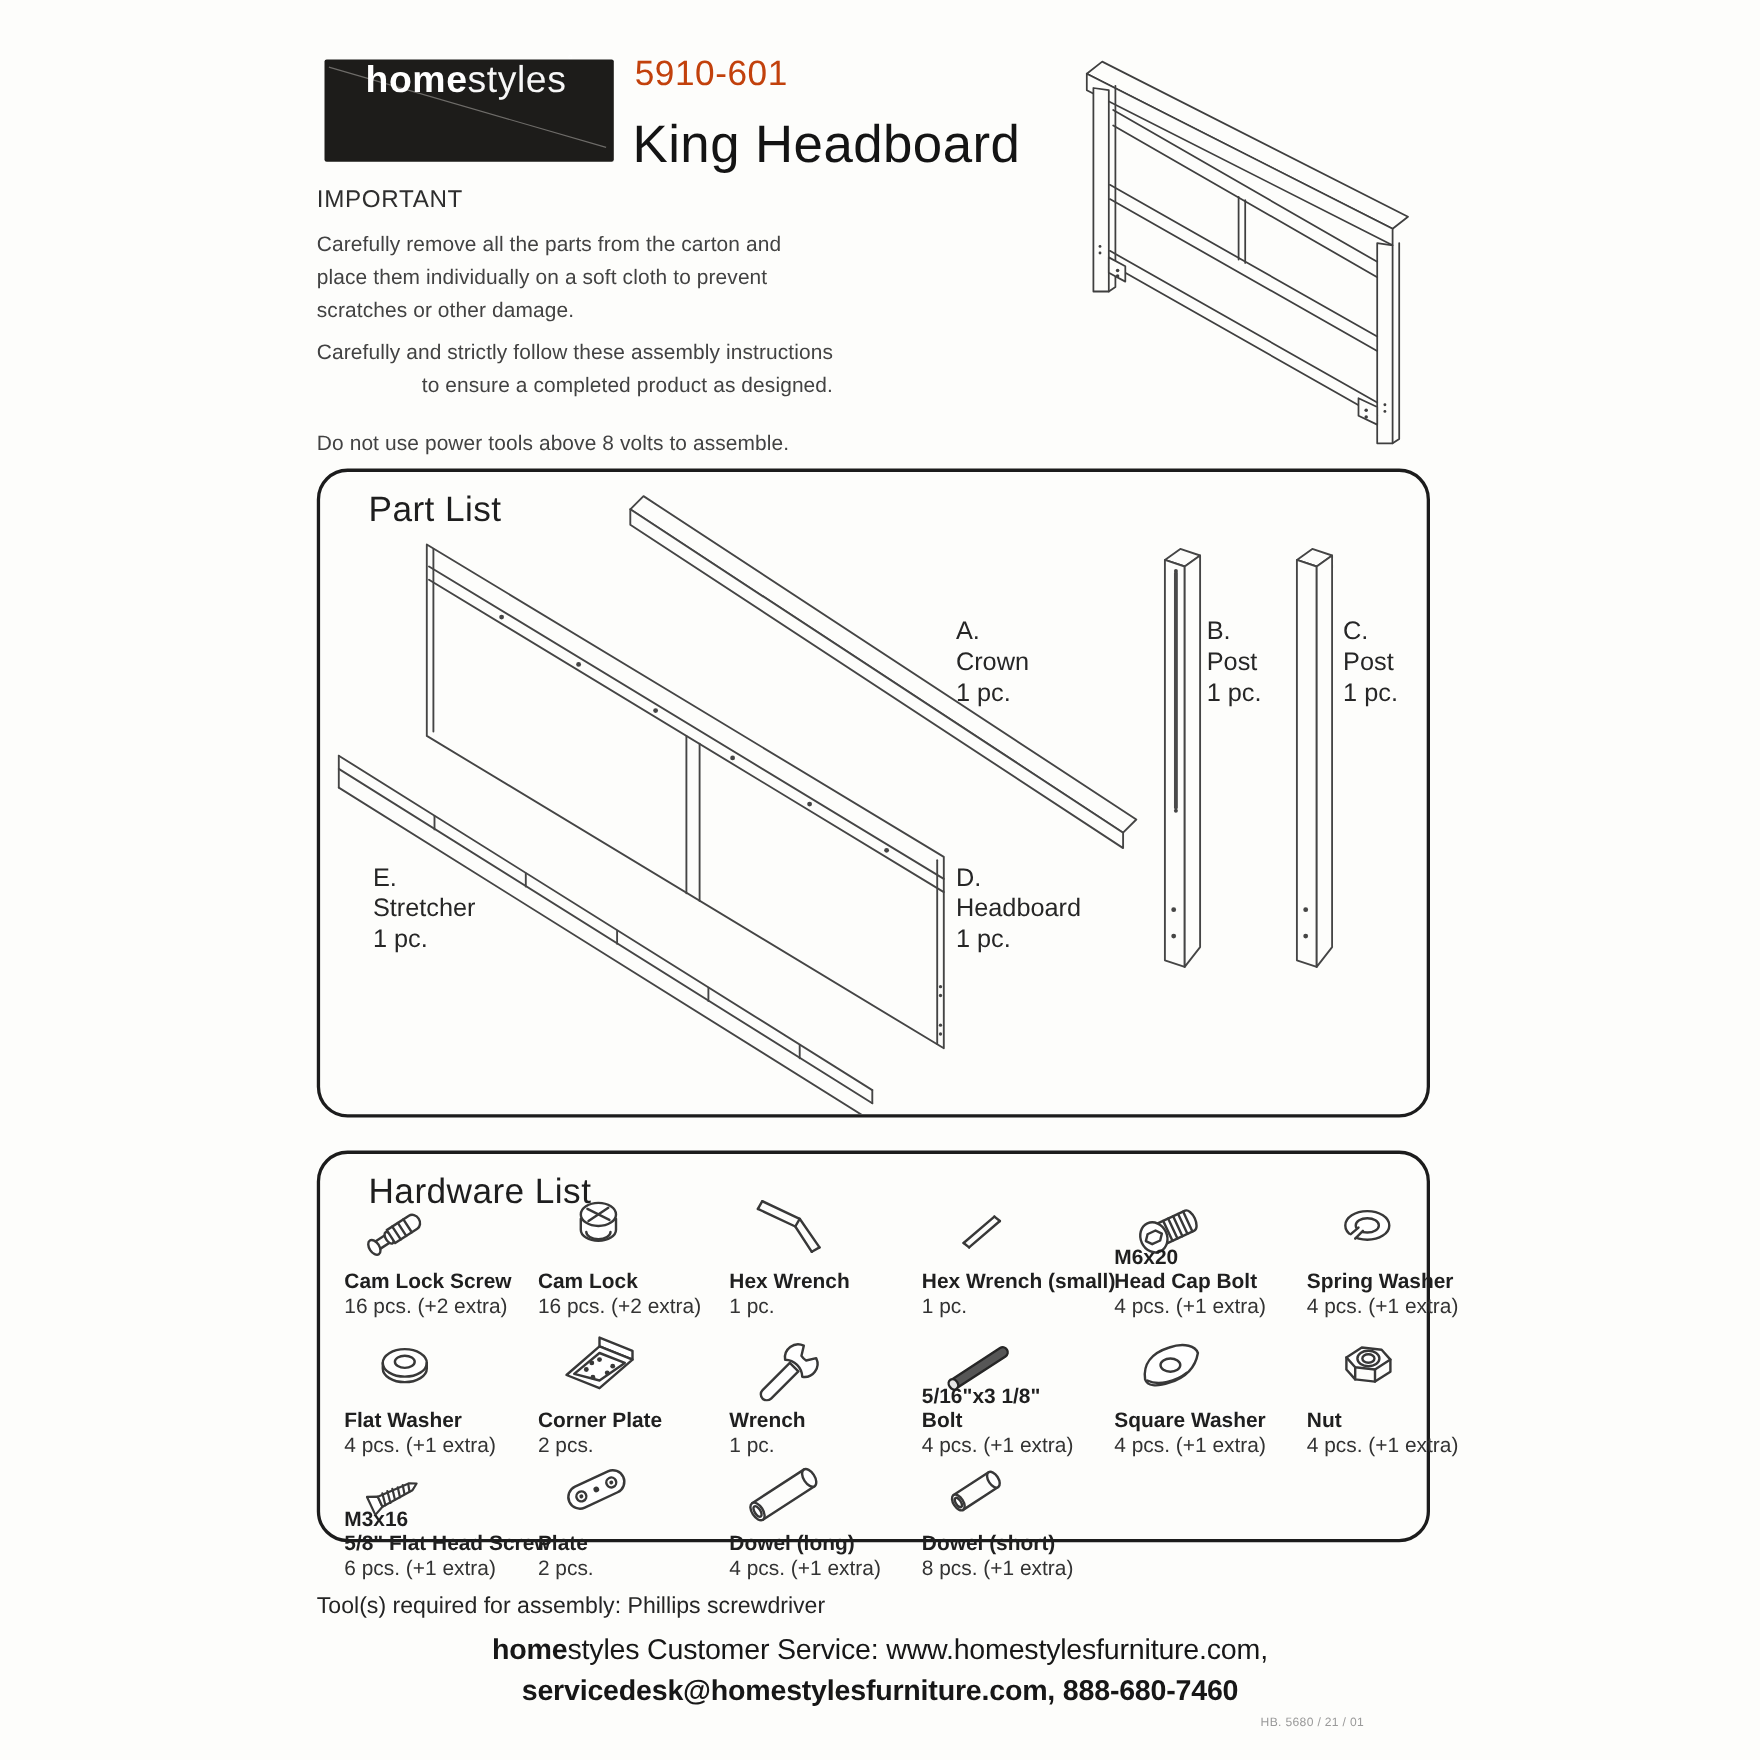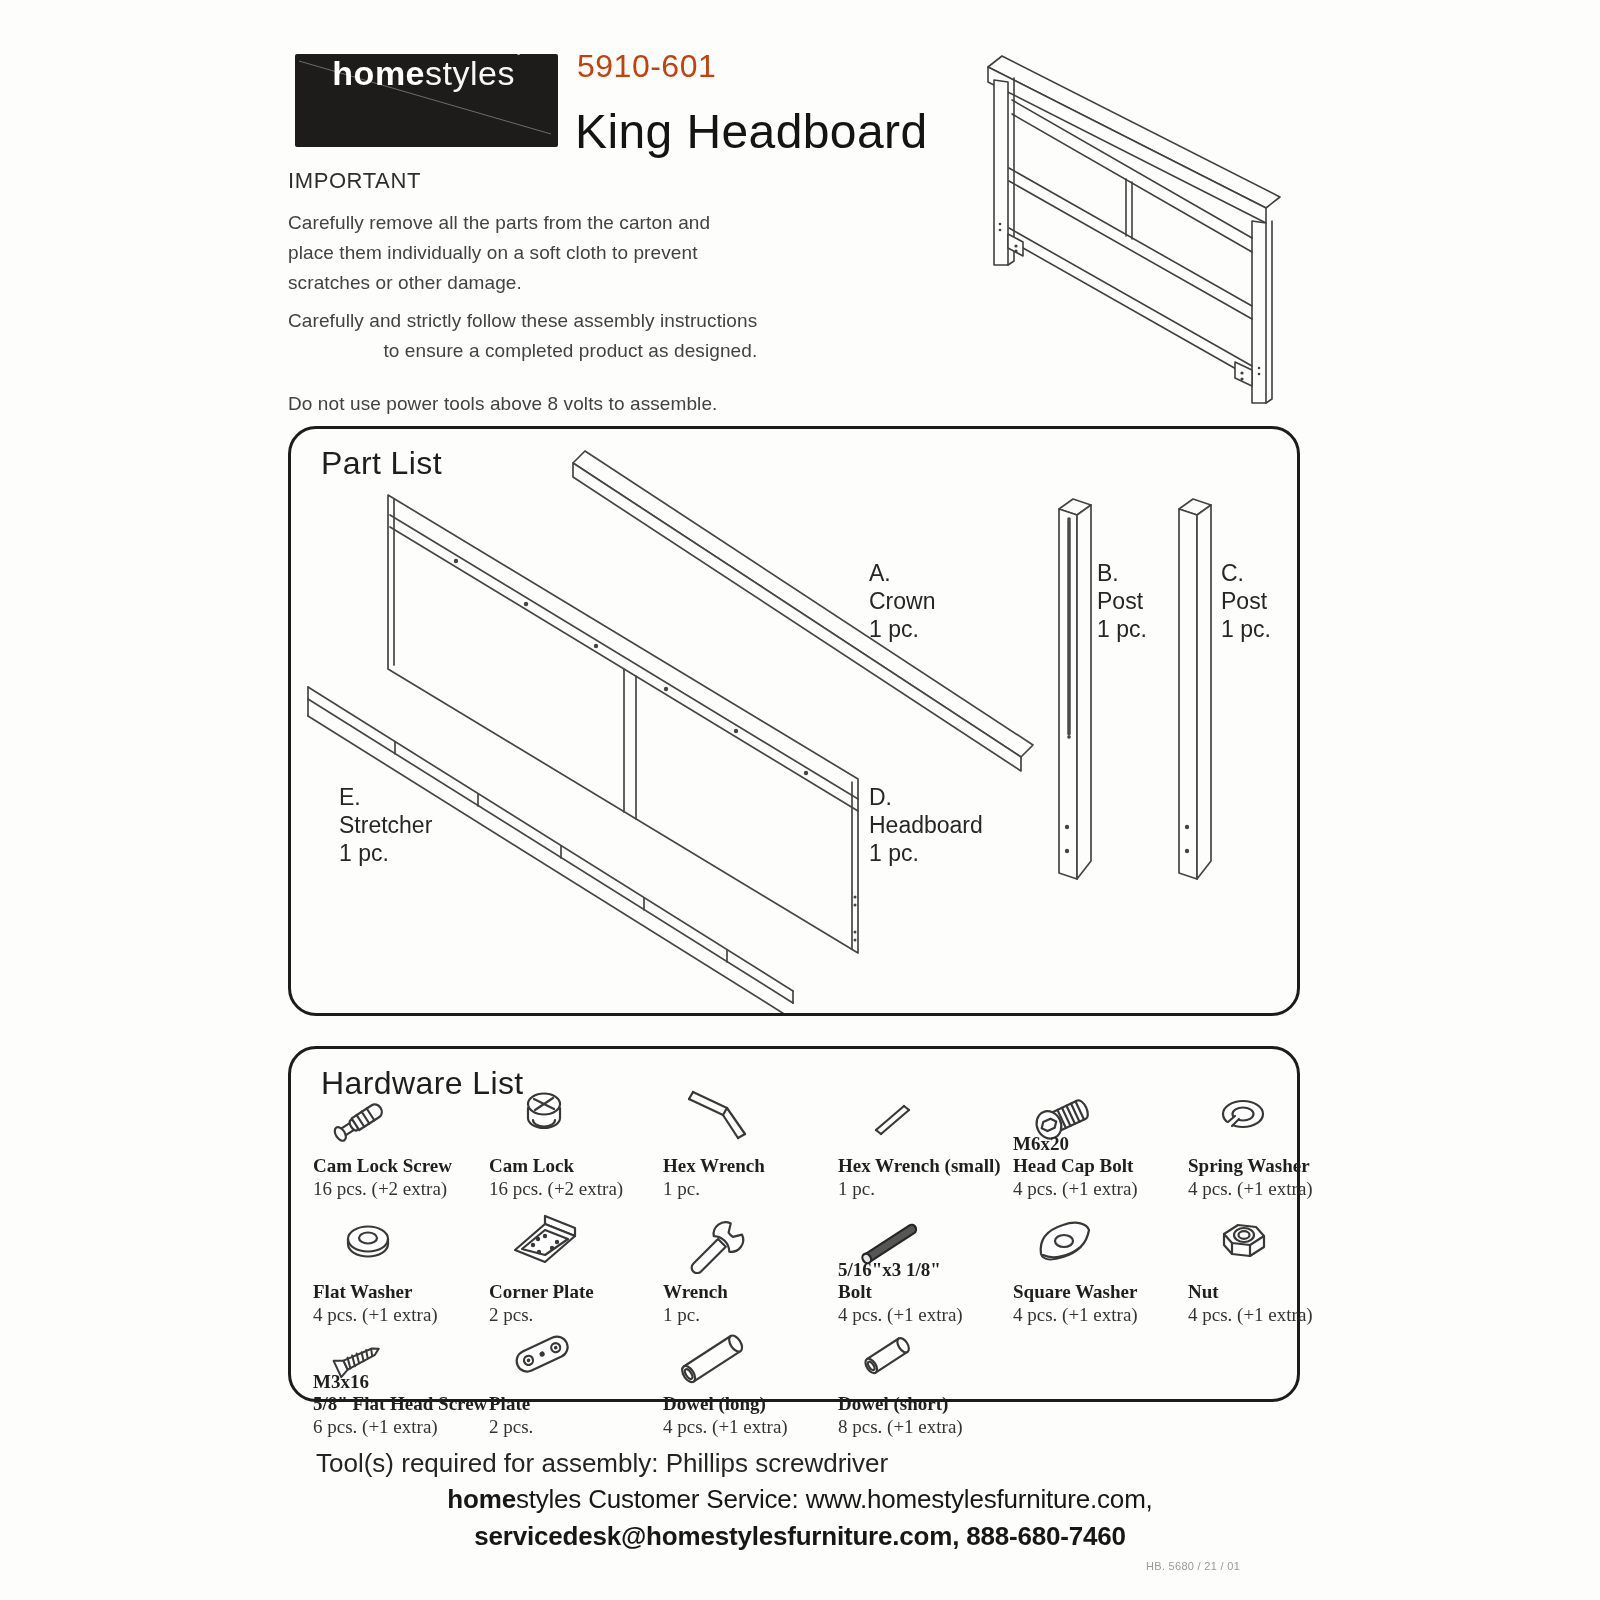--- a/index.html
+++ b/index.html
@@ -21,34 +21,34 @@
   .model{position:absolute;left:577px;top:48px;font-size:32px;color:#c2410c;letter-spacing:.5px;text-align:right;}
   .title{position:absolute;left:575px;top:104px;font-size:48px;color:#141414;letter-spacing:.4px;}
   .important{position:absolute;left:288px;top:168px;font-size:22px;letter-spacing:.6px;color:#2e2e2e;}
   .para{position:absolute;left:288px;font-size:19px;line-height:30px;color:#424242;white-space:pre-line;letter-spacing:.1px;margin:0;}
   .p1{top:208px;}.p2{top:306px;text-align:right;}.p3{top:389px;}
 
   
   .round-box{position:absolute;left:288px;width:1012px;border:3px solid #1c1c1c;border-radius:28px;box-sizing:border-box;background:transparent;}
   .part-box{top:426px;height:590px;}
   .hw-box{top:1046px;height:356px;}
-  .box-title{position:absolute;left:30px;top:16px;font-size:32px;color:#1e1e1e;letter-spacing:.4px;margin:0;font-weight:400;}
+  .box-title{position:absolute;left:44px;top:16px;font-size:32px;color:#1e1e1e;letter-spacing:.4px;margin:0;font-weight:400;}
 
   .part-label{position:absolute;font-size:23px;line-height:28px;color:#262626;}
   .part-label span{display:block;}
 
-  .hw-item{position:absolute;width:172px;height:122px;font-family:Liberation Serif, serif;}
+  .hw-item{position:absolute;width:172px;height:122px;}
   .hw-icon{position:absolute;left:0;top:0;height:74px;display:flex;align-items:center;}
   .hw-label{position:absolute;left:0;bottom:0;}
   .hw-name{font-weight:700;font-size:19px;line-height:22px;color:#1f1f1f;white-space:nowrap;}
   .hw-name .nl{display:block;}
   .hw-qty{font-size:19px;line-height:24px;color:#333;white-space:nowrap;}
 
   
-  .tools-line{position:absolute;left:288px;top:1448px;font-size:26px;color:#242424;margin-left:28px;}
+  .tools-line{position:absolute;left:288px;top:1448px;font-size:21px;color:#242424;}
   .cs-line{position:absolute;left:0;width:1600px;text-align:center;font-size:26px;color:#171717;letter-spacing:-.2px;}
   .cs1{top:1484px;}.cs2{top:1521px;font-weight:bold;}
   .cs-line b{font-weight:700;}
   .doc-code{position:absolute;left:1146px;top:1560px;font-size:11px;color:#9a9a9a;letter-spacing:.3px;text-align:center;}
 
   svg{display:block;}
 </style>
 </head>
 <body>
 

